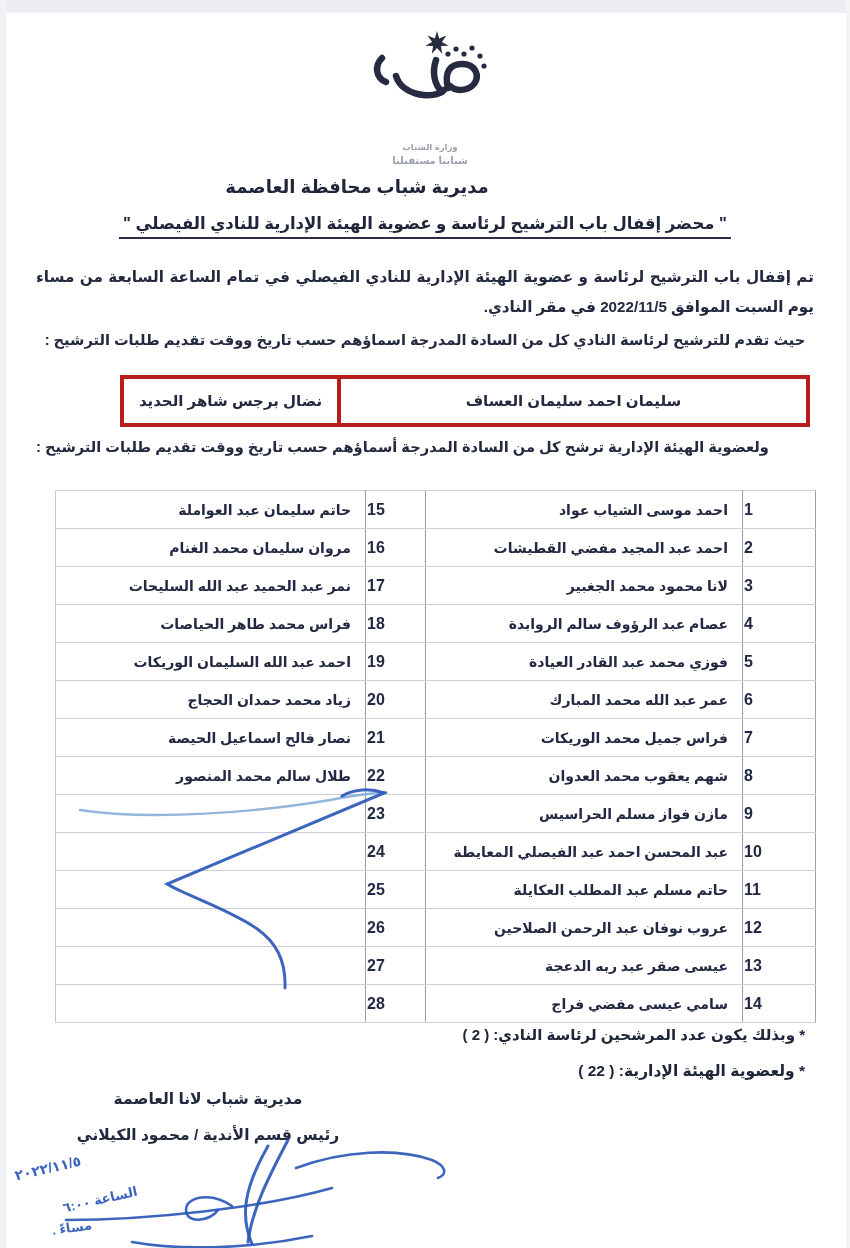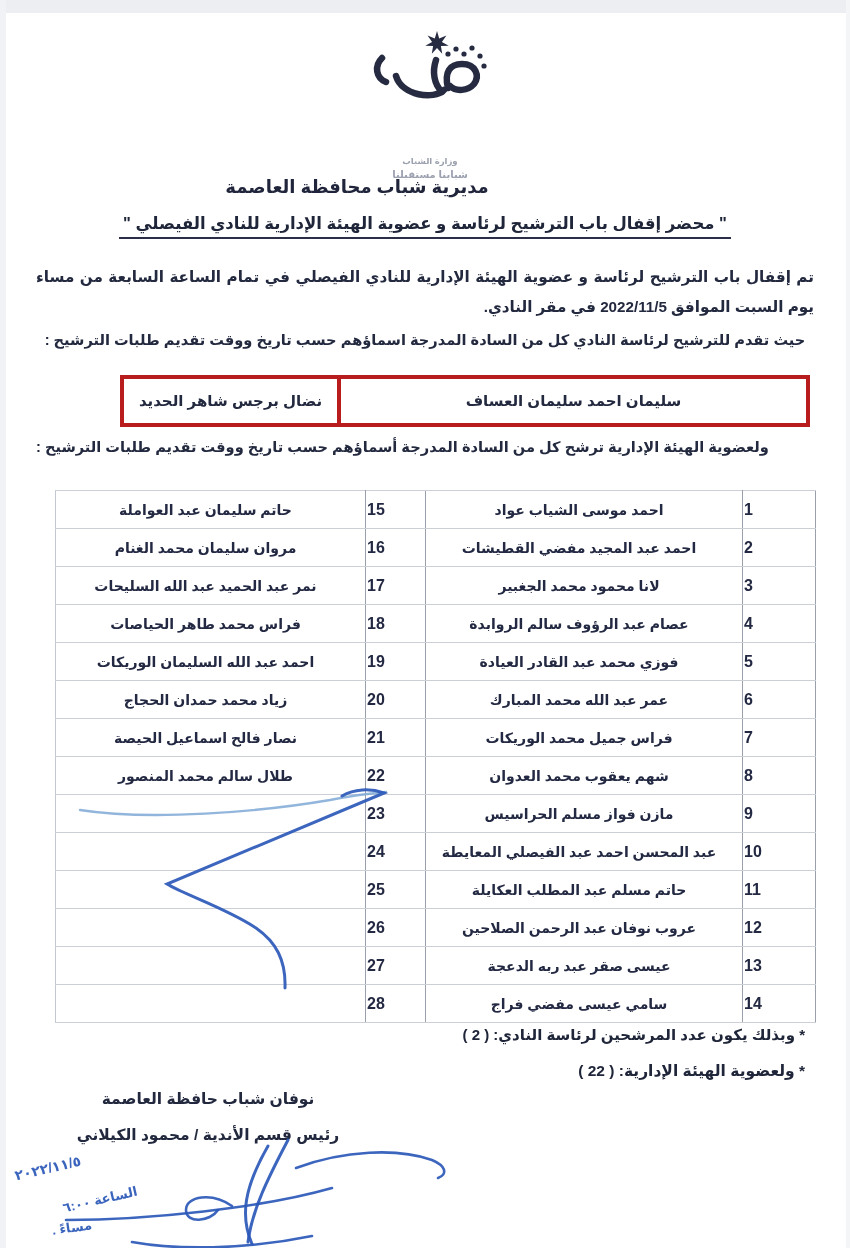--- a/index.html
+++ b/index.html
@@ -8,21 +8,21 @@
     background:#ffffff;color:#20263a;
     font-family:"Liberation Sans","DejaVu Sans",sans-serif;
   }
   .abs{position:absolute}
   .band-top{left:0;top:0;width:850px;height:13px;background:#eceef1}
   .band-left{left:0;top:0;width:6px;height:1248px;background:#f1f2f5}
   .band-right{right:0;top:0;width:4px;height:1248px;background:#f4f5f7}
 
   
   .logo-wrap{left:340px;top:26px;width:180px;text-align:center}
-  .logo-small{margin-top:18px;color:#8a90a2;font-weight:700;letter-spacing:.5px;
+  .logo-small{margin-top:4px;color:#8a90a2;font-weight:700;letter-spacing:.5px;
               filter:blur(.4px);opacity:.85;direction:rtl}
   .logo-small .l1{font-size:8.5px}
   .logo-small .l2{font-size:10px;margin-top:3px}
 
   
   .doc-header{left:0;top:176px;width:714px;text-align:center;
               font-size:18px;font-weight:700;color:#20253b}
   .doc-title{left:0;top:214px;width:850px;text-align:center;
              font-size:16.5px;font-weight:700;direction:rtl}
   .doc-title span{border-bottom:2px solid #2a2f47;padding:0 4px 5px 4px}
@@ -40,21 +40,21 @@
            font-weight:700;font-size:15px;color:#23293f}
 
   
   .board-wrap{left:55px;top:490px}
   table.board{border-collapse:collapse;table-layout:fixed;width:760px;direction:rtl;
               border:1px solid #c3c7cf}
   .board td{height:35px;border-top:1px solid #ccd0d6;border-bottom:1px solid #ccd0d6;
             font-weight:700;color:#232942;overflow:hidden;white-space:nowrap}
   .board td.num{border-left:1px solid #99a0ac;border-right:1px solid #99a0ac;
                 text-align:left;font-size:16px}
-  .board td.name{padding:0 14px 0 4px;text-align:center;font-size:14px}
+  .board td.name{padding:0 14px 0 4px;text-align:right;font-size:14px}
 
   
   .sum1{right:45px;top:1026px;direction:rtl;font-weight:700;font-size:15px}
   .sum2{right:45px;top:1062px;direction:rtl;font-weight:700;font-size:15.5px}
   .sig-block{left:48px;width:320px;text-align:center;direction:rtl;font-weight:700;
              color:#22283e}
   .sig-org{top:1090px;font-size:15.5px}
   .sig-officer{top:1126px;font-size:15.5px}
 
   
@@ -233,21 +233,21 @@
           <td class="num">28</td>
           <td class="name"></td>
         </tr>
       </tbody>
   </table>
 </div>
 
 <div class="abs sum1">* وبذلك يكون عدد المرشحين لرئاسة النادي:  ( 2 )</div>
 <div class="abs sum2">* ولعضوية الهيئة الإدارية:  ( 22 )</div>
 
-<div class="abs sig-block sig-org">نوفان شباب حافظة العاصمة</div>
+<div class="abs sig-block sig-org">مديرية شباب لانا العاصمة</div>
 <div class="abs sig-block sig-officer">رئيس قسم الأندية / محمود الكيلاني</div>
 
 <div class="abs hand hand-date">٢٠٢٢/١١/٥</div>
 <div class="abs hand hand-time">الساعة ٦:٠٠</div>
 <div class="abs hand hand-note">مساءً .</div>
 
 <svg class="overlay" width="850" height="1248" viewBox="0 0 850 1248">
 
   <path class="ink-light" stroke-width="2.4" d="M 80,810 C 150,821 260,812 330,800 C 355,795 375,793 386,792"></path>
   <path class="ink" stroke-width="3" d="M 342,796 C 354,789 370,788 384,793 L 167,884 C 183,894 228,909 256,928 C 276,942 286,960 285,988"></path>

